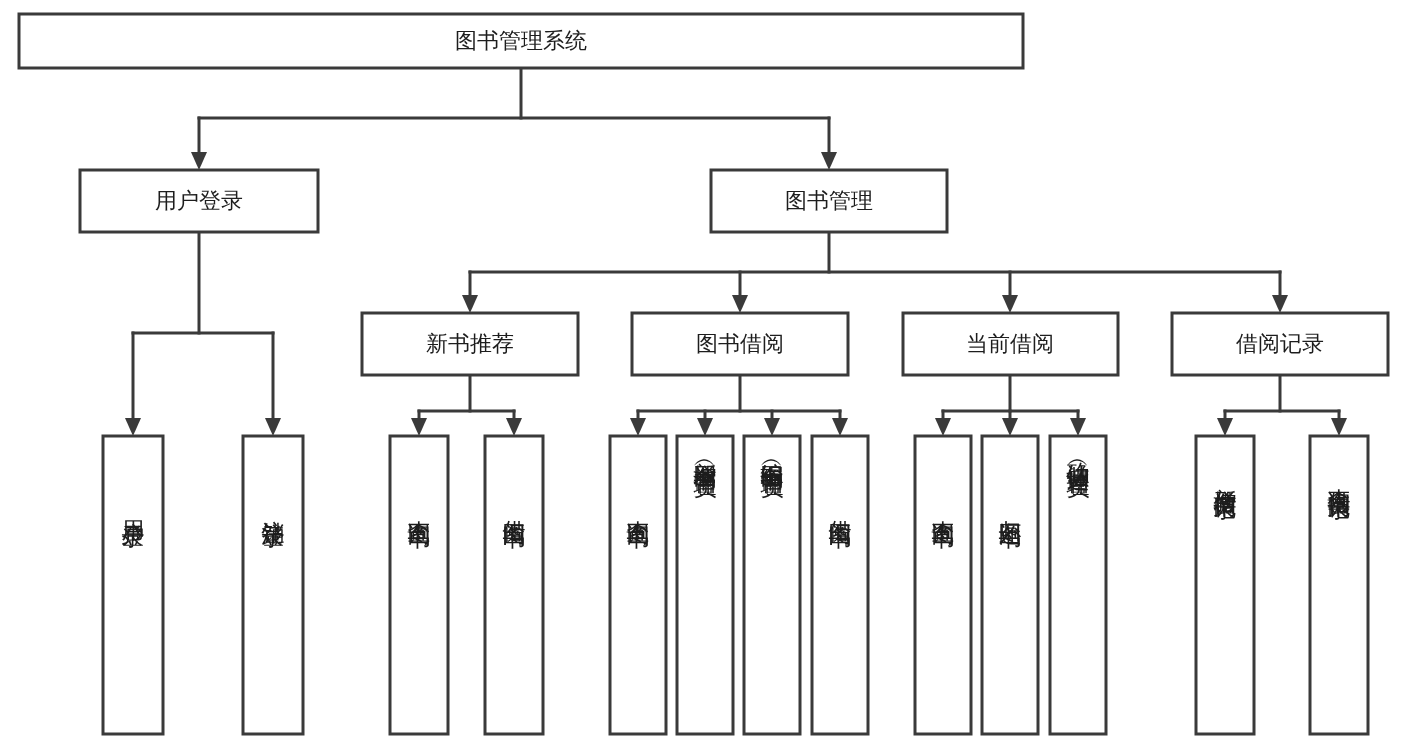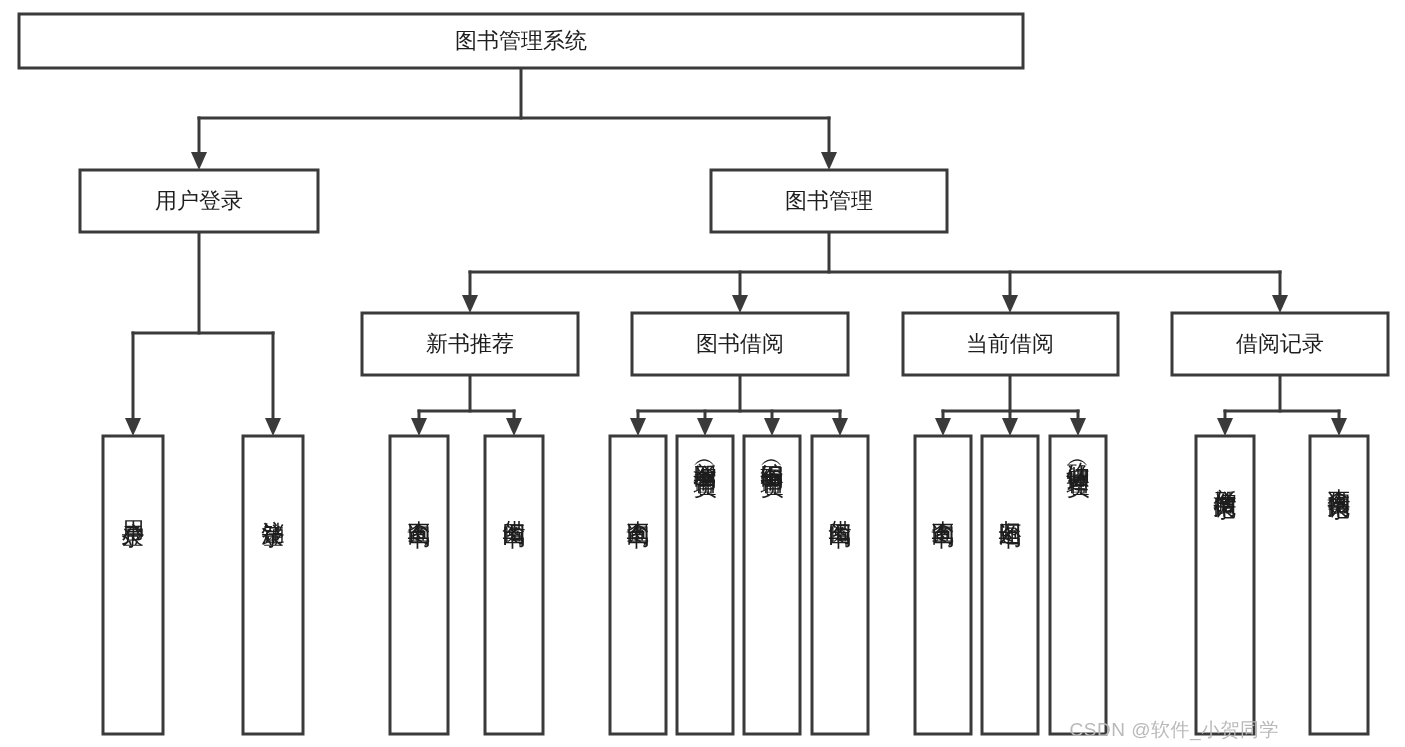--- a/index.html
+++ b/index.html
@@ -251,14 +251,13 @@
     <span class="node-label-v">确认归还（管理员）</span>
   </div>
 
   <div class="vlabel-wrap" style="left:1196px; top:470px; width:58px; height:264px;">
     <span class="node-label-v">新增借阅记录</span>
   </div>
   <div class="vlabel-wrap" style="left:1310px; top:470px; width:58px; height:264px;">
     <span class="node-label-v">查询借阅记录</span>
   </div>
 
-  <div class="watermark">CSDN @软件_小贺同学</div>
 </div>
 
 </body></html>

